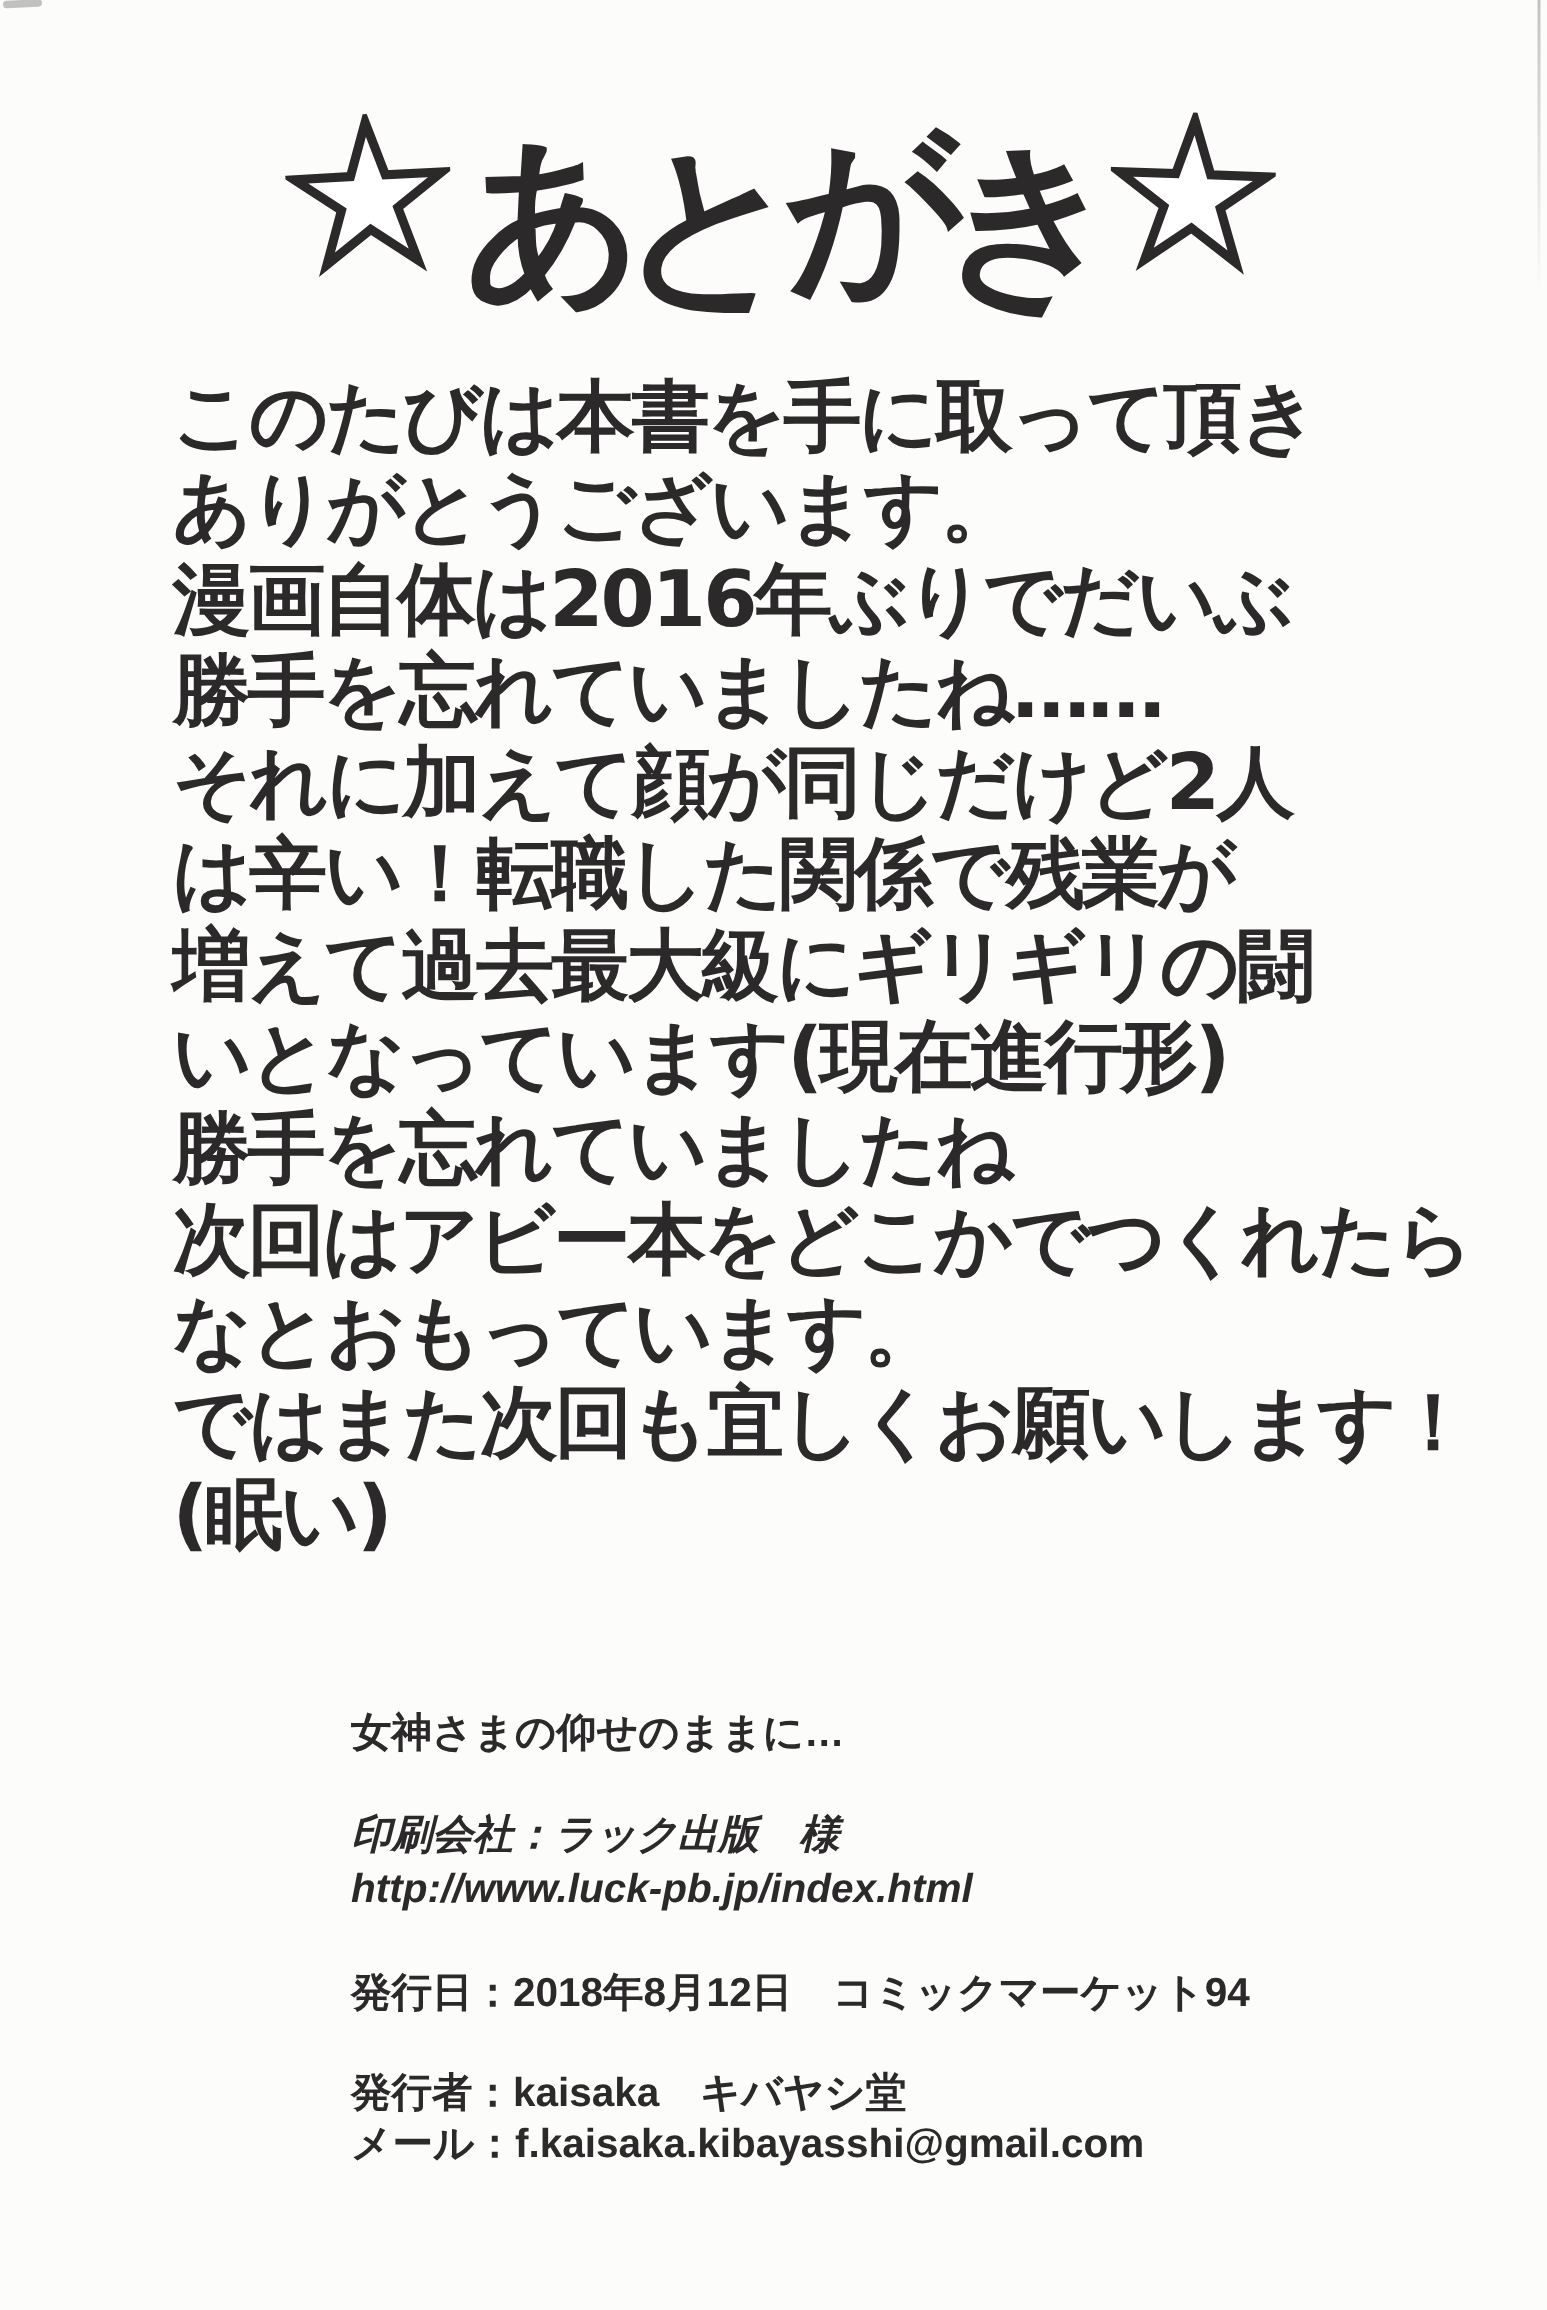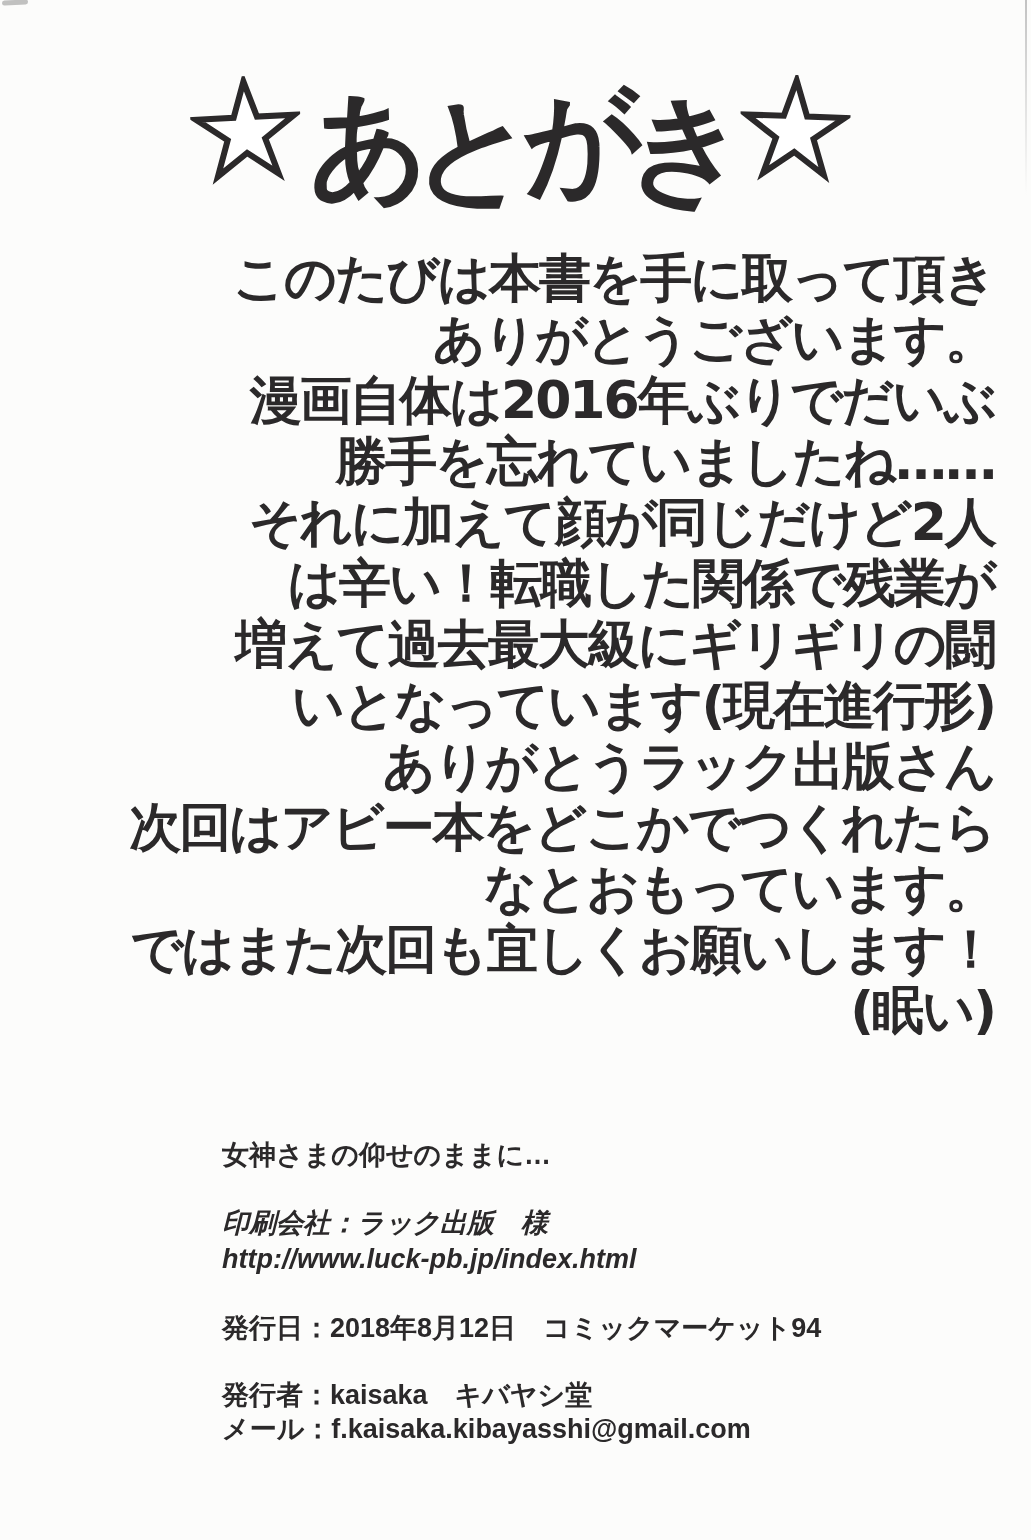--- a/index.html
+++ b/index.html
@@ -83,26 +83,25 @@
   .afterword {
     position: absolute;
     left: 115px;
     top: 248px;
     width: 880px;
     font-size: 52px;
     line-height: 61px;
     font-weight: bold;
     letter-spacing: -2px;
     white-space: nowrap;
-    text-align: right;
   }
   
   .colophon {
     position: absolute;
-    left: 222px;
+    left: 234px;
     top: 1138px;
     font-family: "Liberation Sans", "DejaVu Sans", sans-serif;
     font-weight: bold;
     font-size: 27px;
     white-space: nowrap;
   }
   .colophon .line {
     line-height: 34px;
   }
   .colophon .line.wide {
@@ -133,21 +132,21 @@
 
   <div class="afterword">
     <div class="line">このたびは本書を手に取って頂き</div>
     <div class="line">ありがとうございます。</div>
     <div class="line">漫画自体は2016年ぶりでだいぶ</div>
     <div class="line">勝手を忘れていましたね……</div>
     <div class="line">それに加えて顔が同じだけど2人</div>
     <div class="line">は辛い！転職した関係で残業が</div>
     <div class="line">増えて過去最大級にギリギリの闘</div>
     <div class="line">いとなっています(現在進行形)</div>
-    <div class="line">ありがとうラック出版さん</div>
+    <div class="line">勝手を忘れていましたね</div>
     <div class="line">次回はアビー本をどこかでつくれたら</div>
     <div class="line">なとおもっています。</div>
     <div class="line">ではまた次回も宜しくお願いします！</div>
     <div class="line">(眠い)</div>
   </div>
 
   <div class="colophon">
     <div class="line">女神さまの仰せのままに…</div>
     <div class="gap-a"></div>
     <div class="line wide">印刷会社：ラック出版　様</div>

